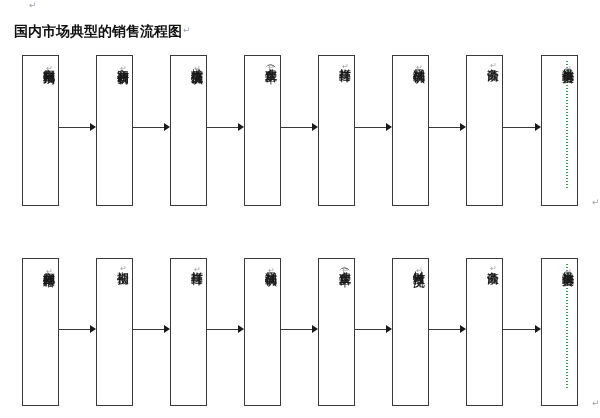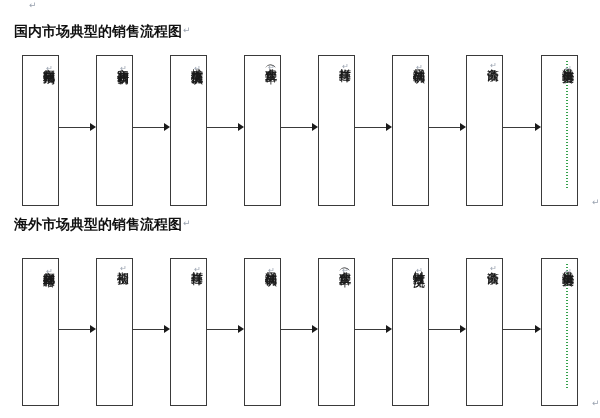--- a/index.html
+++ b/index.html
@@ -203,23 +203,20 @@
       <div class="conn" style="left: 503px; width: 38px;">
         <div class="shaft" style="width: 32px; background: rgb(58, 58, 58);"></div>
         <div class="head" style="left: 32px; border-left-color: rgb(26, 26, 26);"></div>
       </div>
       <div class="node" style="left: 541px; width: 37px;">
         <div class="squiggle" style="left: 24px; background: repeating-linear-gradient(rgb(51, 161, 74) 0px, rgb(51, 161, 74) 1px, rgba(255, 255, 255, 0) 1px, rgba(255, 255, 255, 0) 3px);"></div>
         <div class="node-text">小批量试单与转大量<span class="mark">↵</span></div>
       </div>
     </div>
 
-  <div class="heading h2">
-    <span>海外市场典型的销售流程图</span><span class="mark">↵</span>
-  </div>
 
   <div class="flow-row row2">
       <div class="node" style="left: 22px; width: 37px;">
         <div class="node-text">客户规划与邮件联络<span class="mark">↵</span></div>
       </div>
       <div class="conn" style="left: 59px; width: 37px;">
         <div class="shaft" style="width: 31px; background: rgb(58, 58, 58);"></div>
         <div class="head" style="left: 31px; border-left-color: rgb(26, 26, 26);"></div>
       </div>
       <div class="node" style="left: 96px; width: 37px;">

